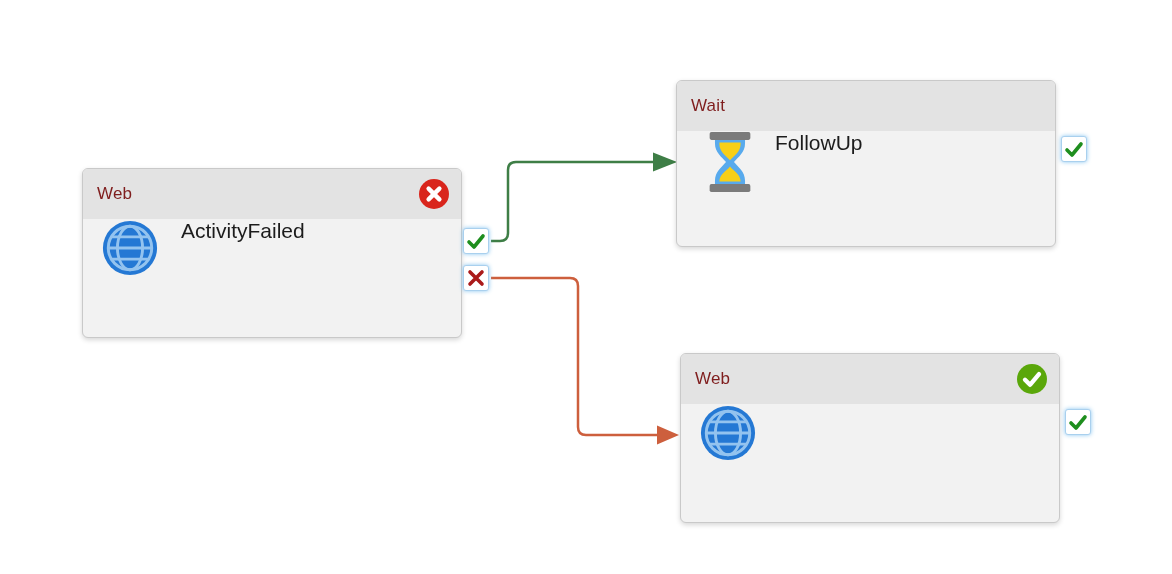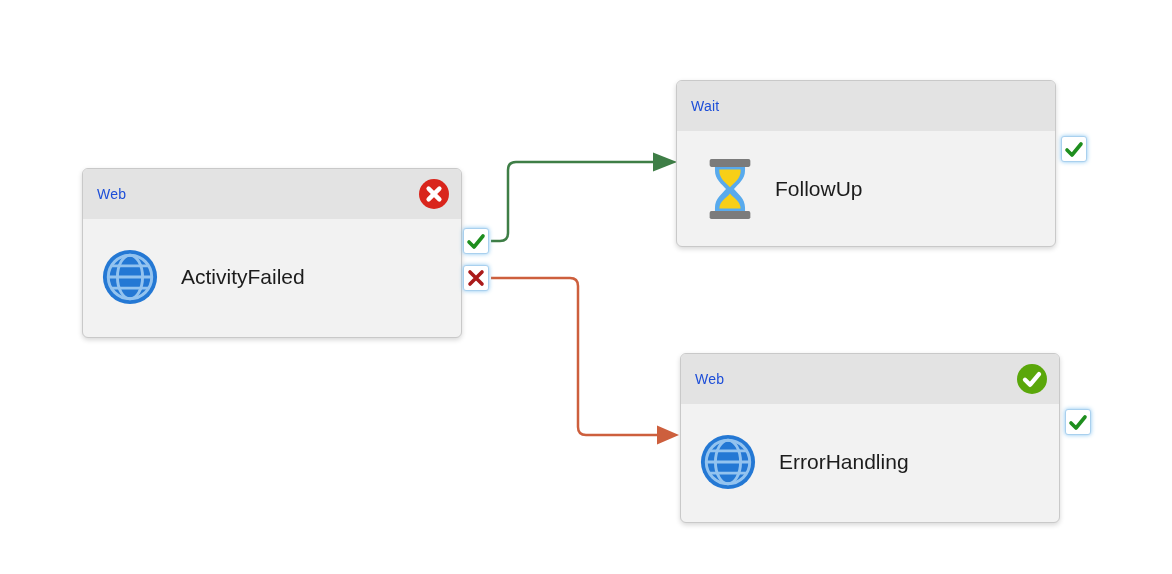--- a/index.html
+++ b/index.html
@@ -29,31 +29,30 @@
     height: 50px;
     background: #e3e3e3;
     border-radius: 5px 5px 0 0;
     display: flex;
     align-items: center;
     padding: 0 12px 0 14px;
     box-sizing: border-box;
   }
   .node-type {
     flex: 1;
-    font-size: 14px;
-    color: #1d4ed8;
+    font-size: 17px;
+    color: #7f1d1d;
     letter-spacing: 0.2px;
   }
   .status-badge {
     width: 30px; height: 30px;
     flex: 0 0 auto;
   }
   .node-body {
     display: flex;
-    align-items: center;
     box-sizing: border-box;
   }
   .node-name {
     font-size: 21px;
     color: #1c1c1c;
     white-space: nowrap;
   }
   .body-web  { height: 116px; padding-left: 18px; }
   .body-web .activity-icon { margin-right: 22px; }
   .body-wait { height: 116px; padding-left: 30px; }
@@ -151,21 +150,20 @@
     </div>
     <div class="node-body body-web">
       <svg class="activity-icon" width="58" height="58" viewBox="0 0 60 60">
         <circle cx="30" cy="30" r="28" fill="#2478d4"></circle>
         <circle cx="30" cy="30" r="22.5" fill="none" stroke="#93c3ef" stroke-width="3"></circle>
         <ellipse cx="30" cy="30" rx="13" ry="22.5" fill="none" stroke="#93c3ef" stroke-width="3"></ellipse>
         <line x1="7.5" y1="30" x2="52.5" y2="30" stroke="#93c3ef" stroke-width="3"></line>
         <line x1="11" y1="18.5" x2="49" y2="18.5" stroke="#93c3ef" stroke-width="3"></line>
         <line x1="11" y1="41.5" x2="49" y2="41.5" stroke="#93c3ef" stroke-width="3"></line>
       </svg>
-      <span class="node-name">ErrorHandling</span>
     </div>
   </div>
 
   <div class="port" style="left:1065px; top:409px;">
     <svg width="24" height="24" viewBox="0 0 24 24">
       <path d="M5,13 L10,18 L19,7" fill="none" stroke="#1e8e1e" stroke-width="3.6" stroke-linecap="round" stroke-linejoin="round"></path>
     </svg>
   </div>
 
 </div>

